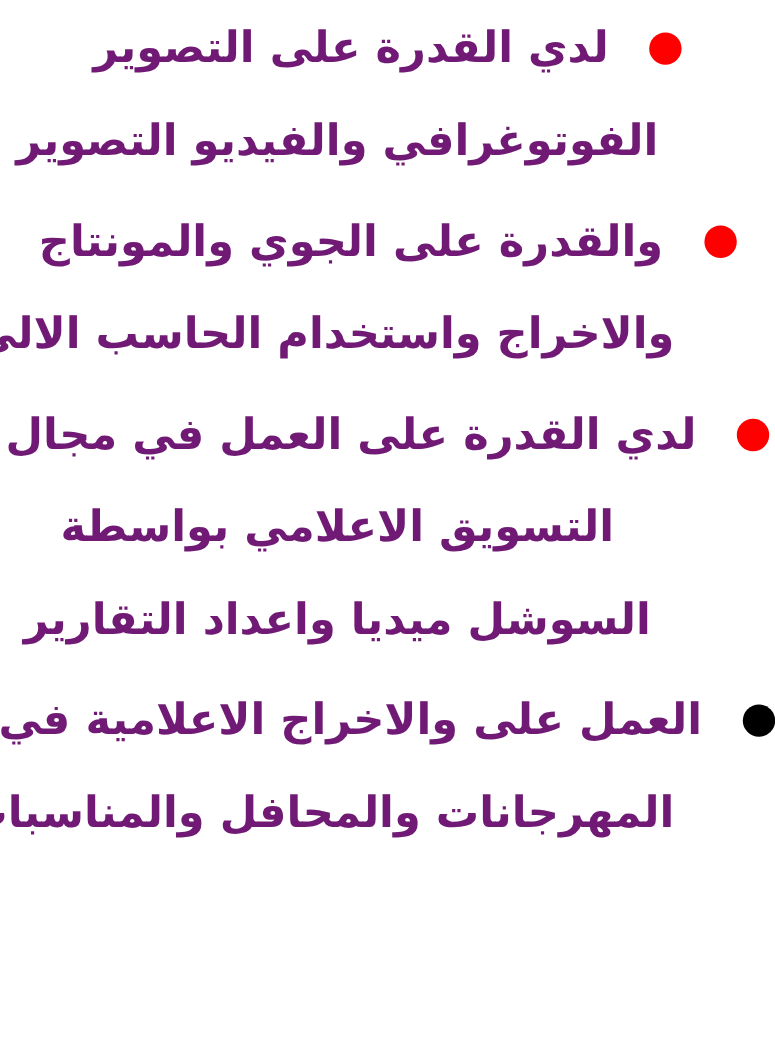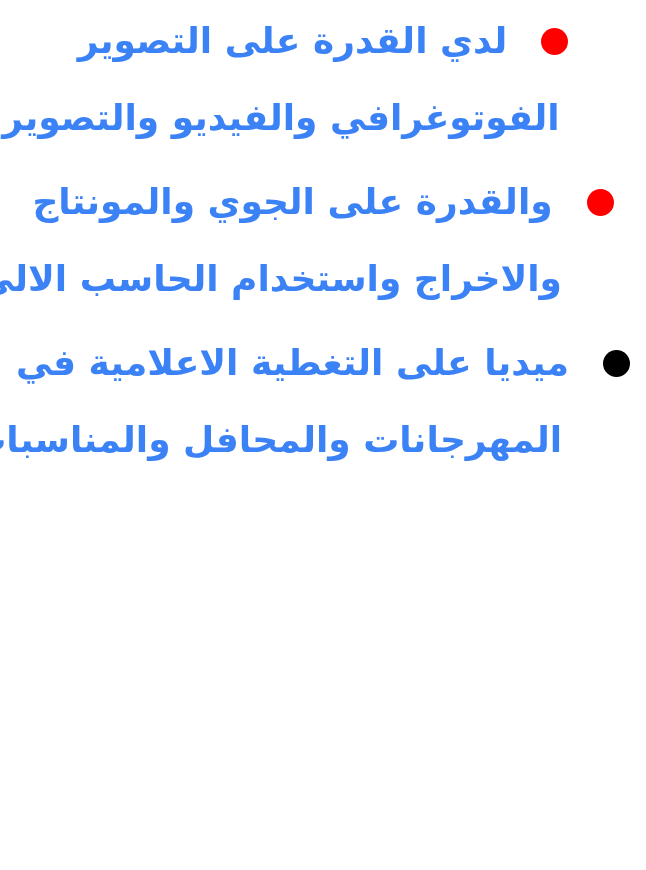--- a/index.html
+++ b/index.html
@@ -11,21 +11,21 @@
     width: 646px;
     height: 870px;
     overflow: hidden;
   }
   .slide {
     width: 646px;
     height: 870px;
     direction: rtl;
     font-family: "DejaVu Sans", sans-serif;
     font-weight: bold;
-    color: #3b82f6;
+    color: #701a75;
     font-size: 36px;
     line-height: 77px;
     text-align: center;
     padding-top: 2px;
     box-sizing: border-box;
   }
   .item {
     margin: 0 0 7px 0;
   }
   .line {
@@ -53,31 +53,38 @@
 </style>
 </head>
 <body>
 
 <div class="slide">
 
   <div class="item">
     <div class="line">
       <span class="bullet" style="background-color: rgb(255, 0, 0);"></span><span class="txt">لدي القدرة على التصوير</span>
     </div>
-    <div class="line cont">الفوتوغرافي والفيديو والتصوير</div>
+    <div class="line cont">الفوتوغرافي والفيديو التصوير</div>
   </div>
 
   <div class="item">
     <div class="line">
       <span class="bullet" style="background-color: rgb(255, 0, 0);"></span><span class="txt">والقدرة على الجوي والمونتاج</span>
     </div>
     <div class="line cont">والاخراج واستخدام الحاسب الالي</div>
   </div>
 
+  <div class="item">
+    <div class="line">
+      <span class="bullet" style="background-color: rgb(255, 0, 0);"></span><span class="txt">لدي القدرة على العمل في مجال</span>
+    </div>
+    <div class="line cont">التسويق الاعلامي بواسطة</div>
+    <div class="line cont">السوشل ميديا واعداد التقارير</div>
+  </div>
 
   <div class="item">
     <div class="line">
-      <span class="bullet" style="background-color: rgb(0, 0, 0);"></span><span class="txt">ميديا على التغطية الاعلامية في</span>
+      <span class="bullet" style="background-color: rgb(0, 0, 0);"></span><span class="txt">العمل على والاخراج الاعلامية في</span>
     </div>
     <div class="line cont">المهرجانات والمحافل والمناسبات</div>
   </div>
 
 </div>
 
 </body></html>

